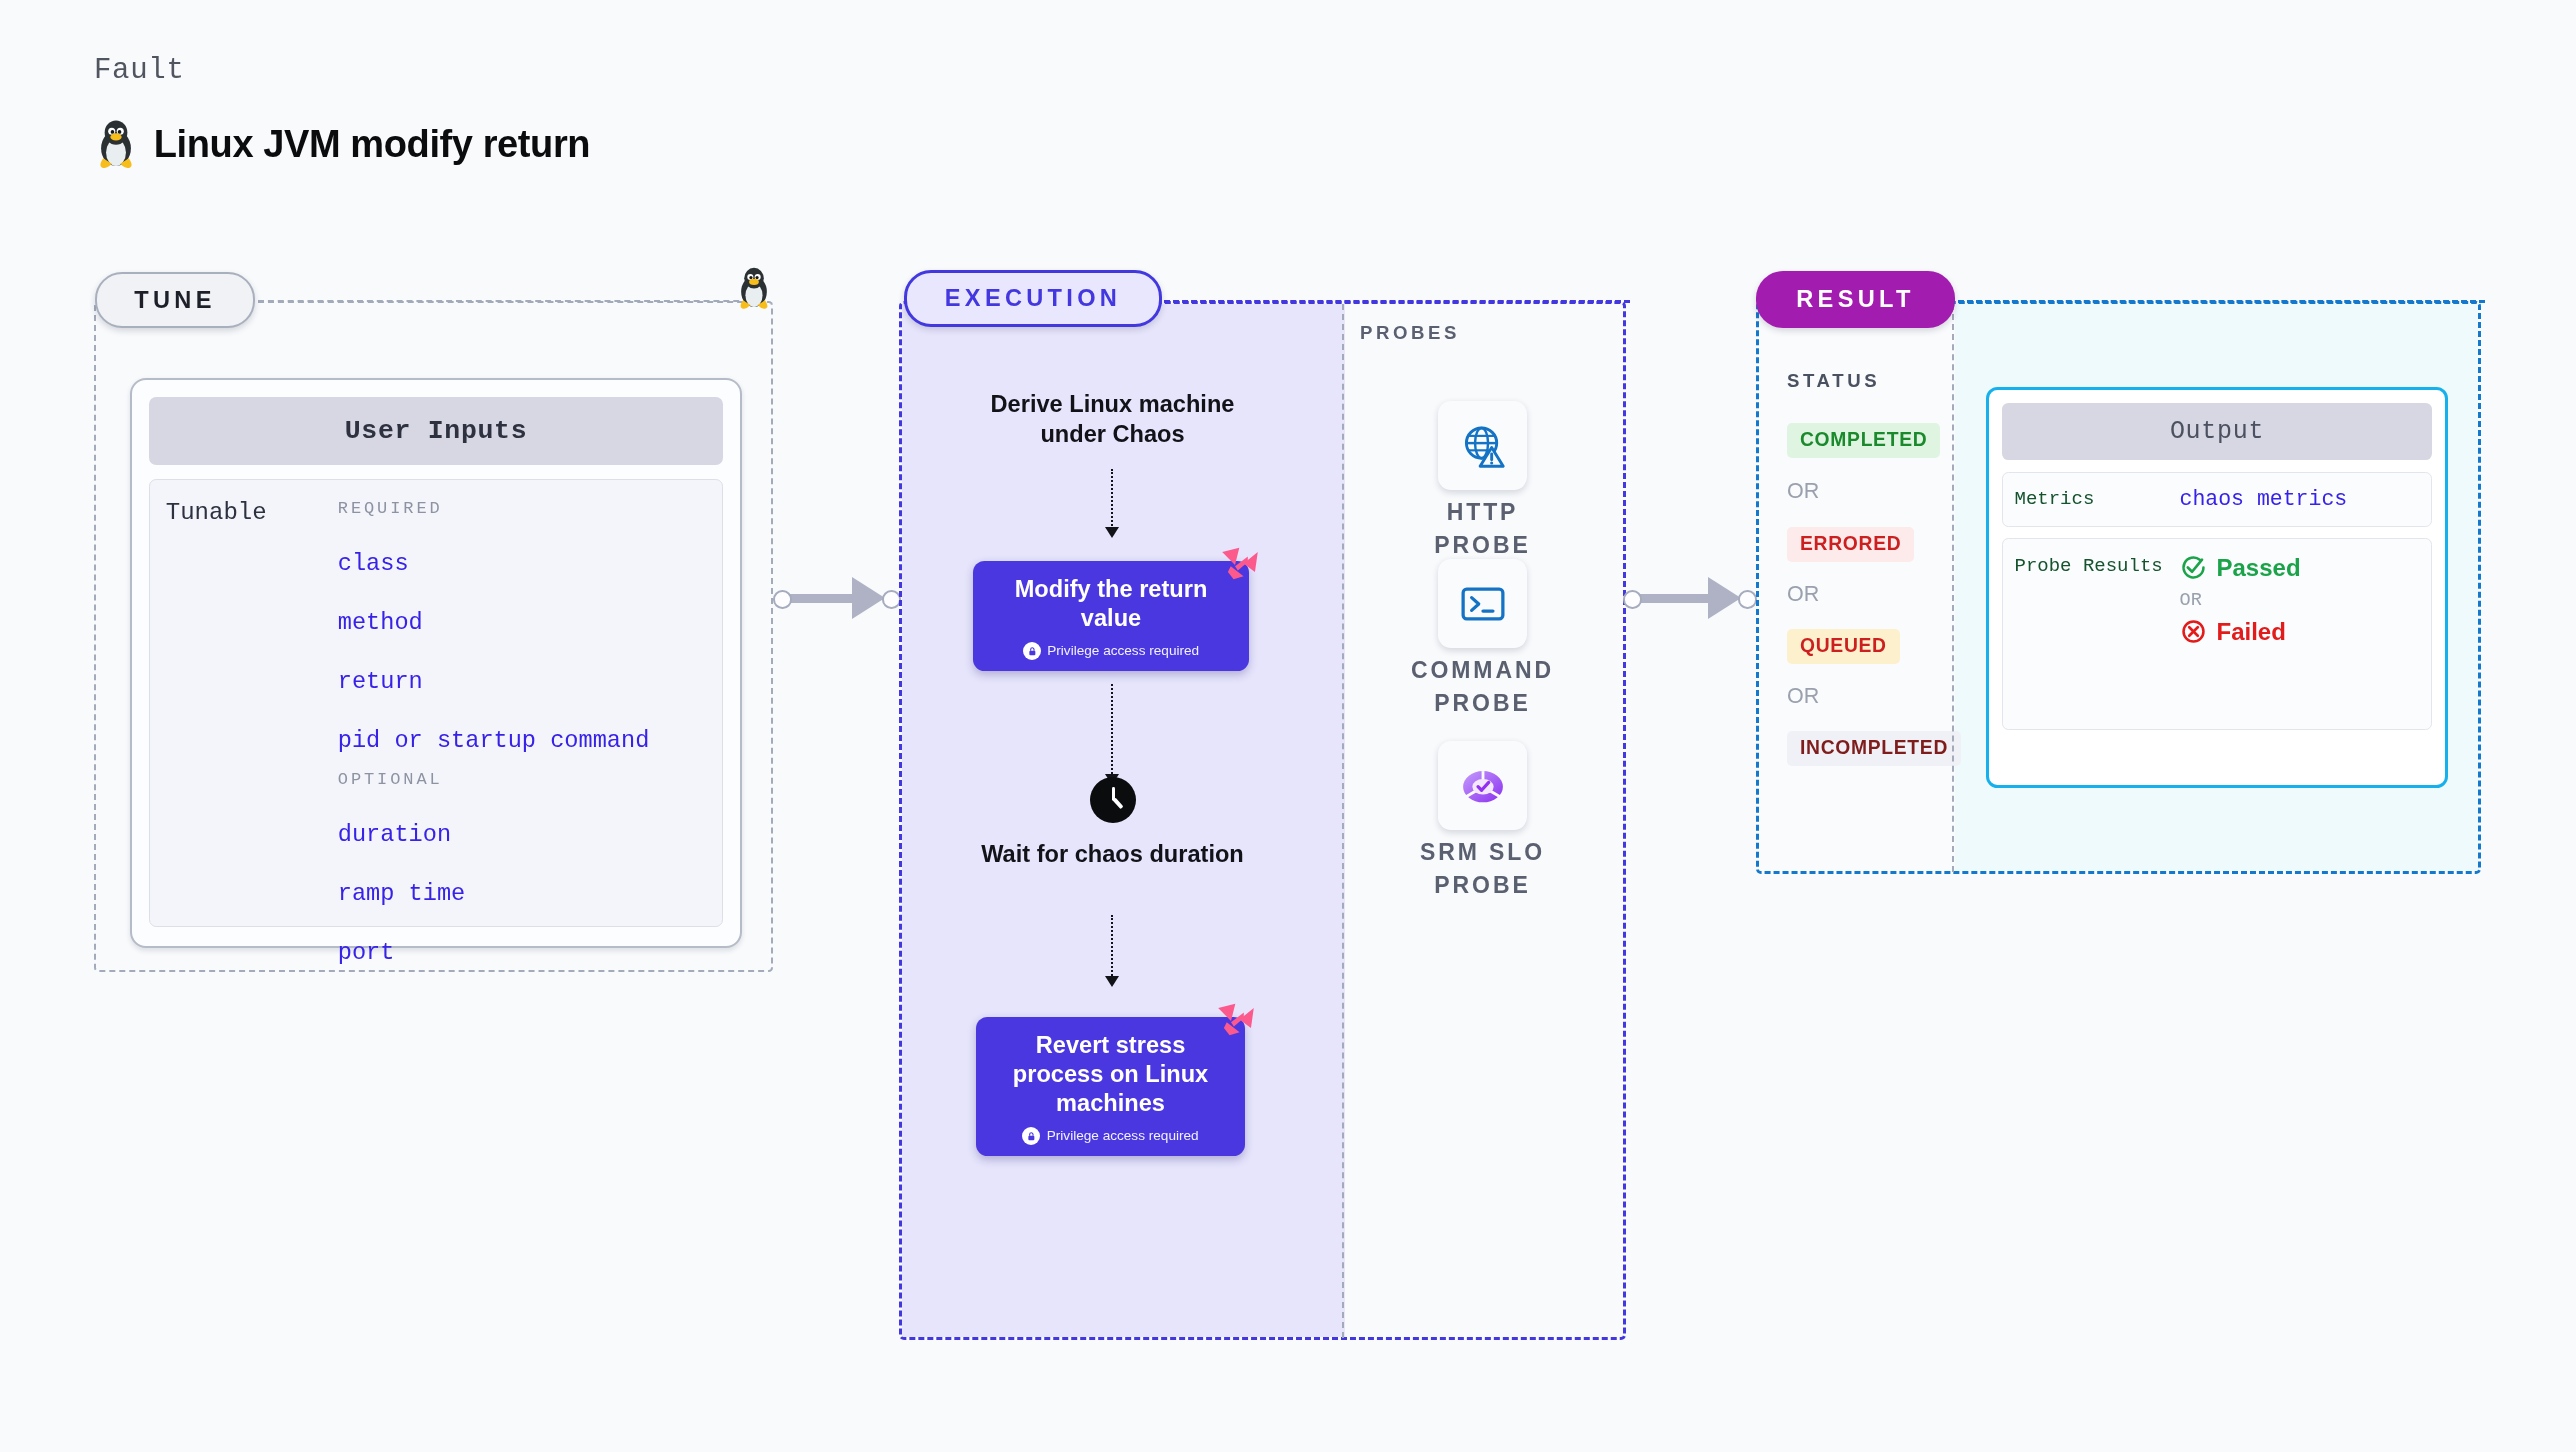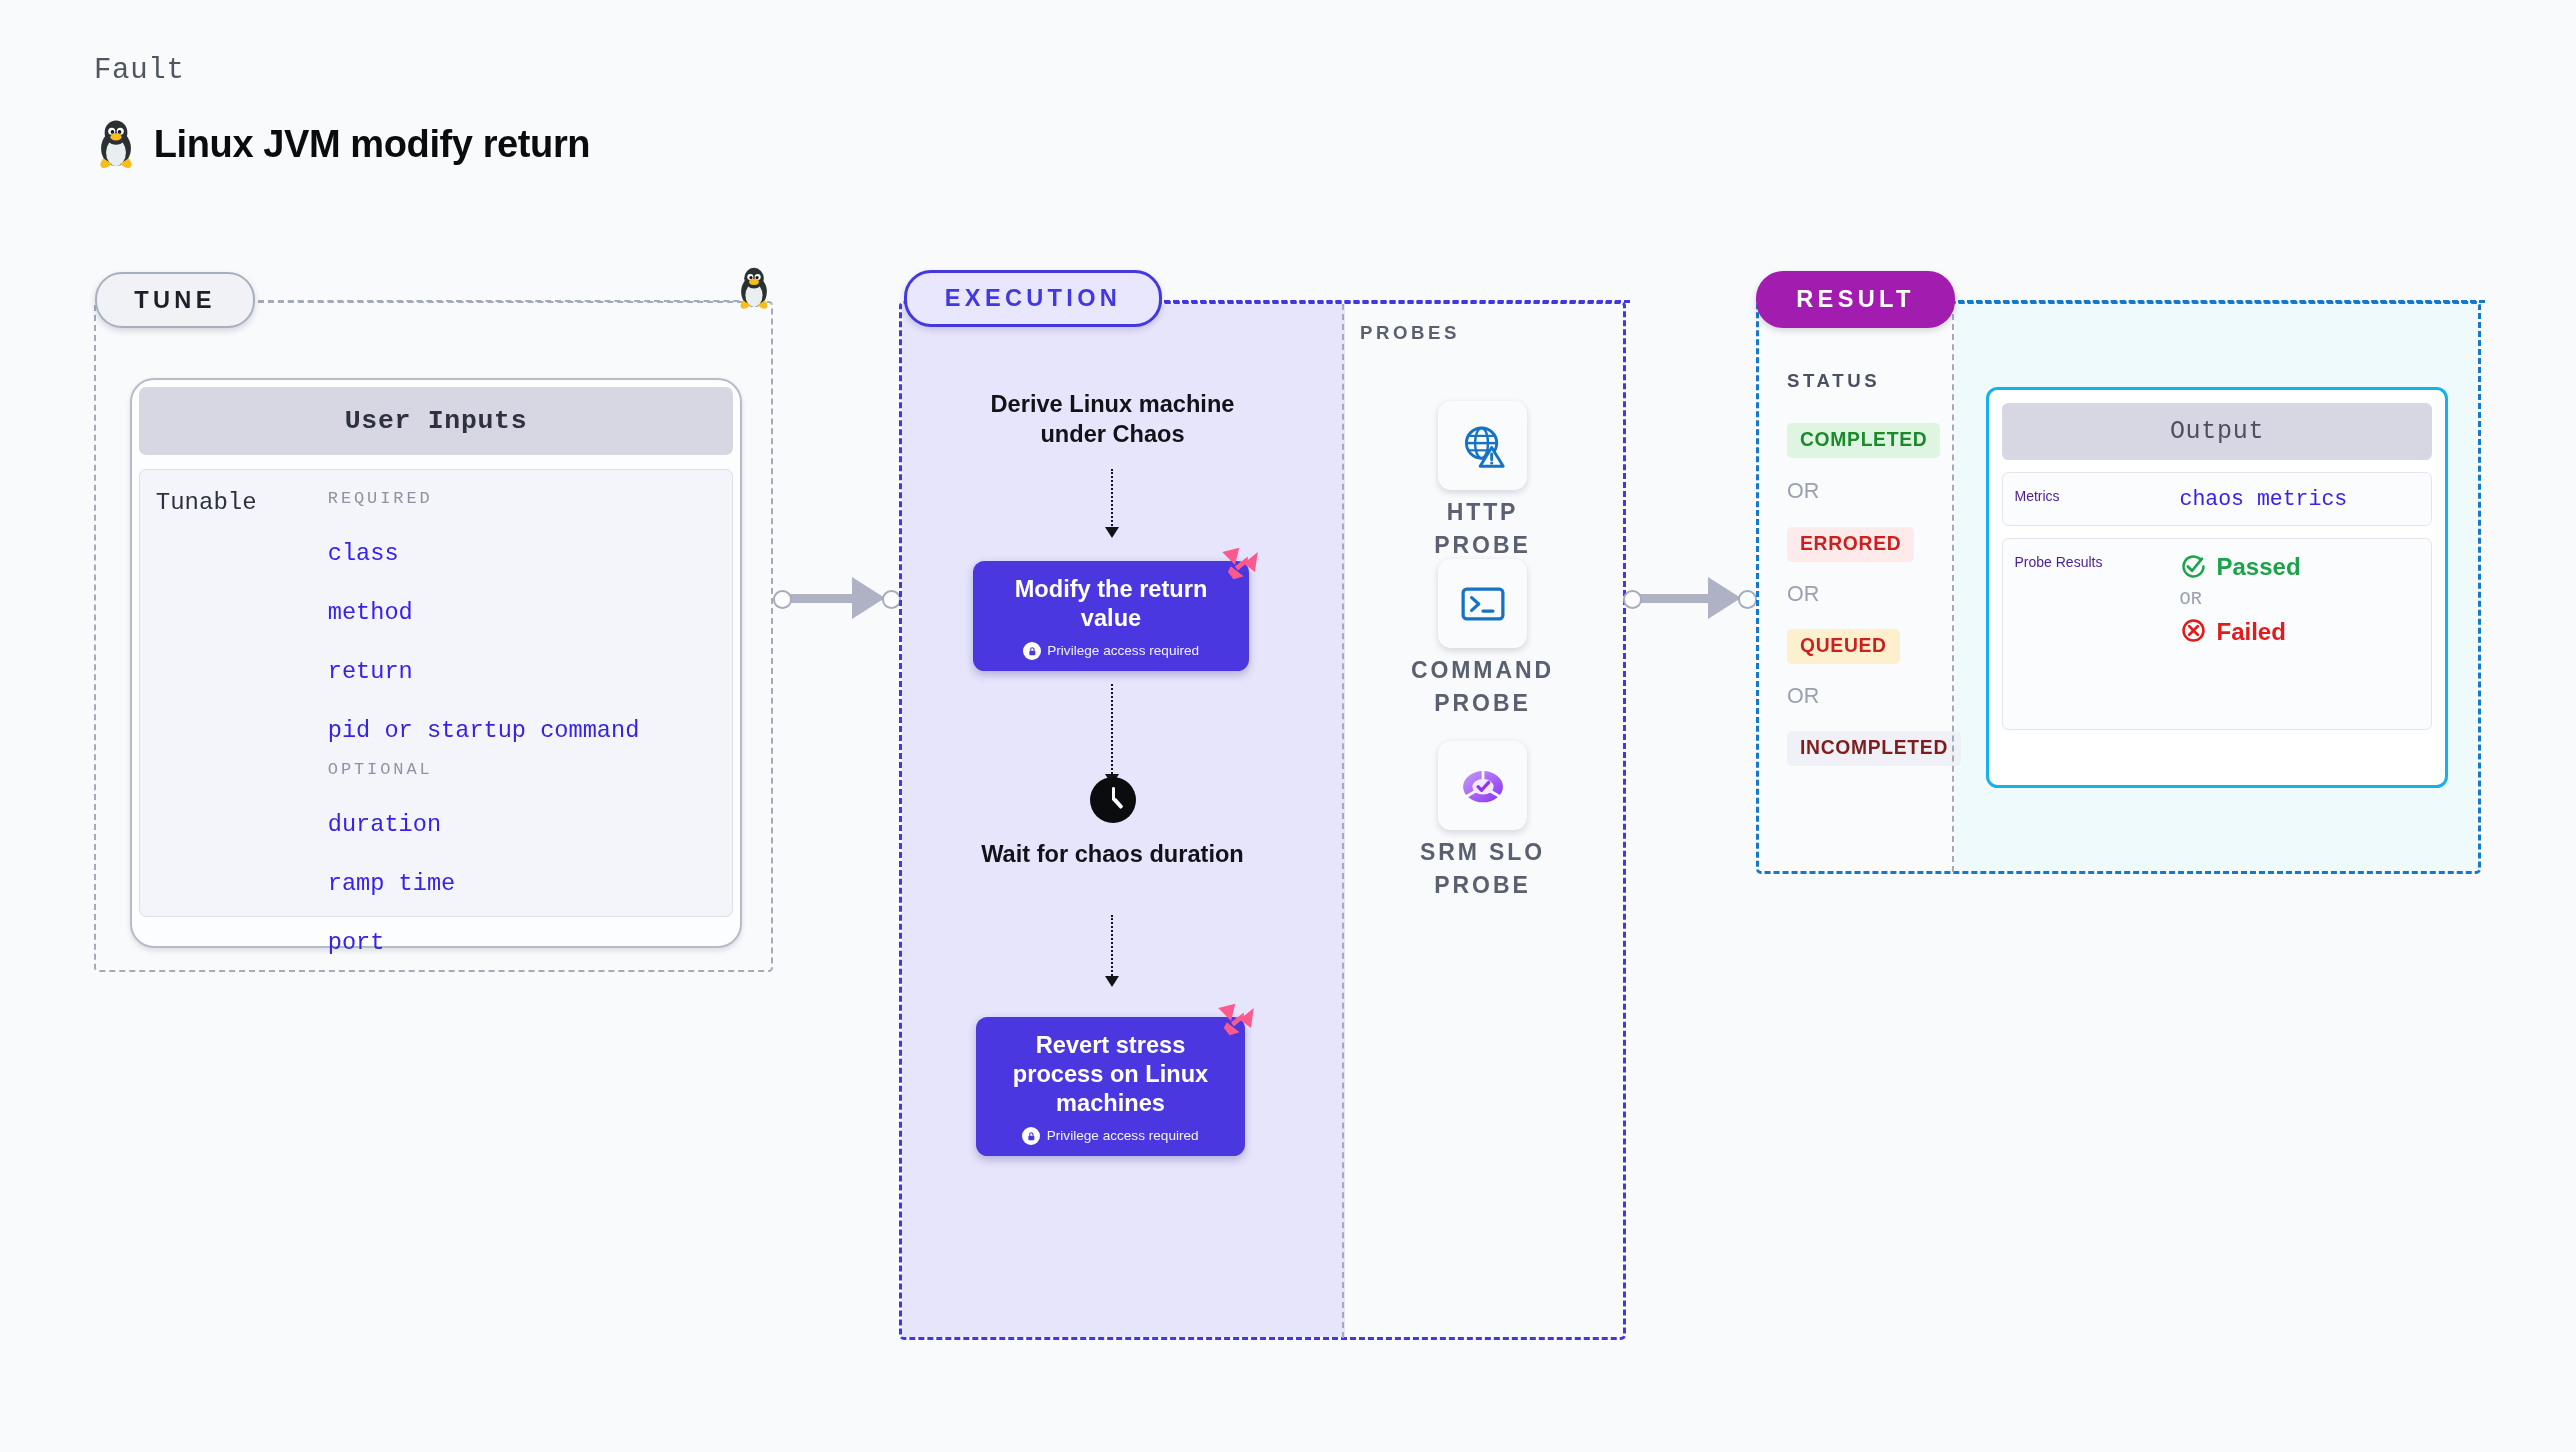--- a/index.html
+++ b/index.html
@@ -52,23 +52,23 @@
     border: 2.9px solid #a9b0bd;
   }
   #tune-dashline {
     position: absolute; left: 258px; top: 300px; width: 501px; height: 0;
     border-top: 2.9px dashed #a3abba; z-index: 4;
   }
   #tune-penguin { position: absolute; left: 734px; top: 266px; z-index: 7; }
 
   .inputs-card {
     position: absolute; left: 34px; top: 75px; width: 612px; height: 570px;
-    background: #fcfdff; border: 2.1px solid #b6bcc7; border-radius: 24px;
+    background: #fcfdff; border: 2.1px solid #b6bcc7; border-radius: 16px;
     box-shadow: 0 2.9px 5.7px rgba(40,45,70,.13);
-    padding: 7px;
+    padding: 17px;
   }
   .inputs-title {
     height: 68px; background: #d6d7e2; border-radius: 7.2px;
     display: flex; align-items: center; justify-content: center;
     font-family: "Liberation Mono", monospace;
     font-size: 26.5px; color: #2d3140; font-weight: bold; letter-spacing: 0.7px;
   }
   .inputs-body {
     margin-top: 14.3px; height: 448px;
     background: #f4f5fa; border: 1.4px solid #dcdfe8; border-radius: 7.2px;
@@ -214,22 +214,22 @@
     height: 57px; background: #d6d7e2; border-radius: 6.4px;
     display: flex; align-items: center; justify-content: center;
     font-family: "Liberation Mono", monospace;
     font-size: 25px; color: #4b5160; letter-spacing: 0.7px;
   }
   .out-row {
     margin-top: 11.5px; border: 1.4px solid #e3e5ec; border-radius: 6.4px;
     background: #fbfcfe; display: flex; padding: 14.3px 11.5px;
   }
   .out-key {
-    font-family: Liberation Sans, sans-serif; font-size: 14px;
-    color: #4c1d95; width: 165px; flex: none; line-height: 1.3;
+    font-family: Liberation Mono, monospace; font-size: 19px;
+    color: #14532d; width: 165px; flex: none; line-height: 1.3;
   }
   .out-val-metrics {
     font-family: "Liberation Mono", monospace; font-size: 21.5px; color: #3722e8;
   }
   .probe-res { display: flex; flex-direction: column; gap: 7.2px; }
   .pr-line { display: flex; align-items: center; gap: 10px; }
   .pr-pass { font-size: 24px; font-weight: bold; color: #1ba34a; }
   .pr-fail { font-size: 24px; font-weight: bold; color: #e21b1b; }
   .pr-or { font-size: 18.6px; color: #9aa0ad; font-family: "Liberation Mono", monospace; }
 

